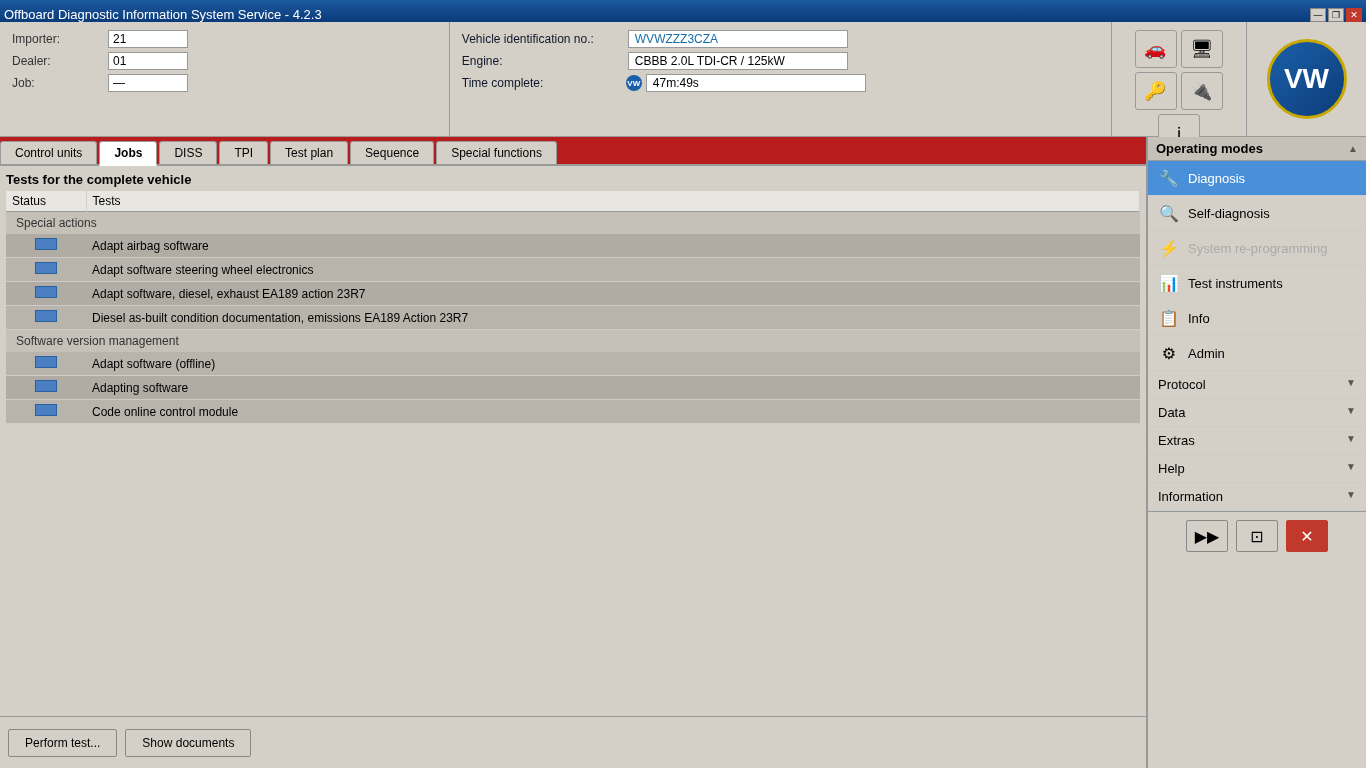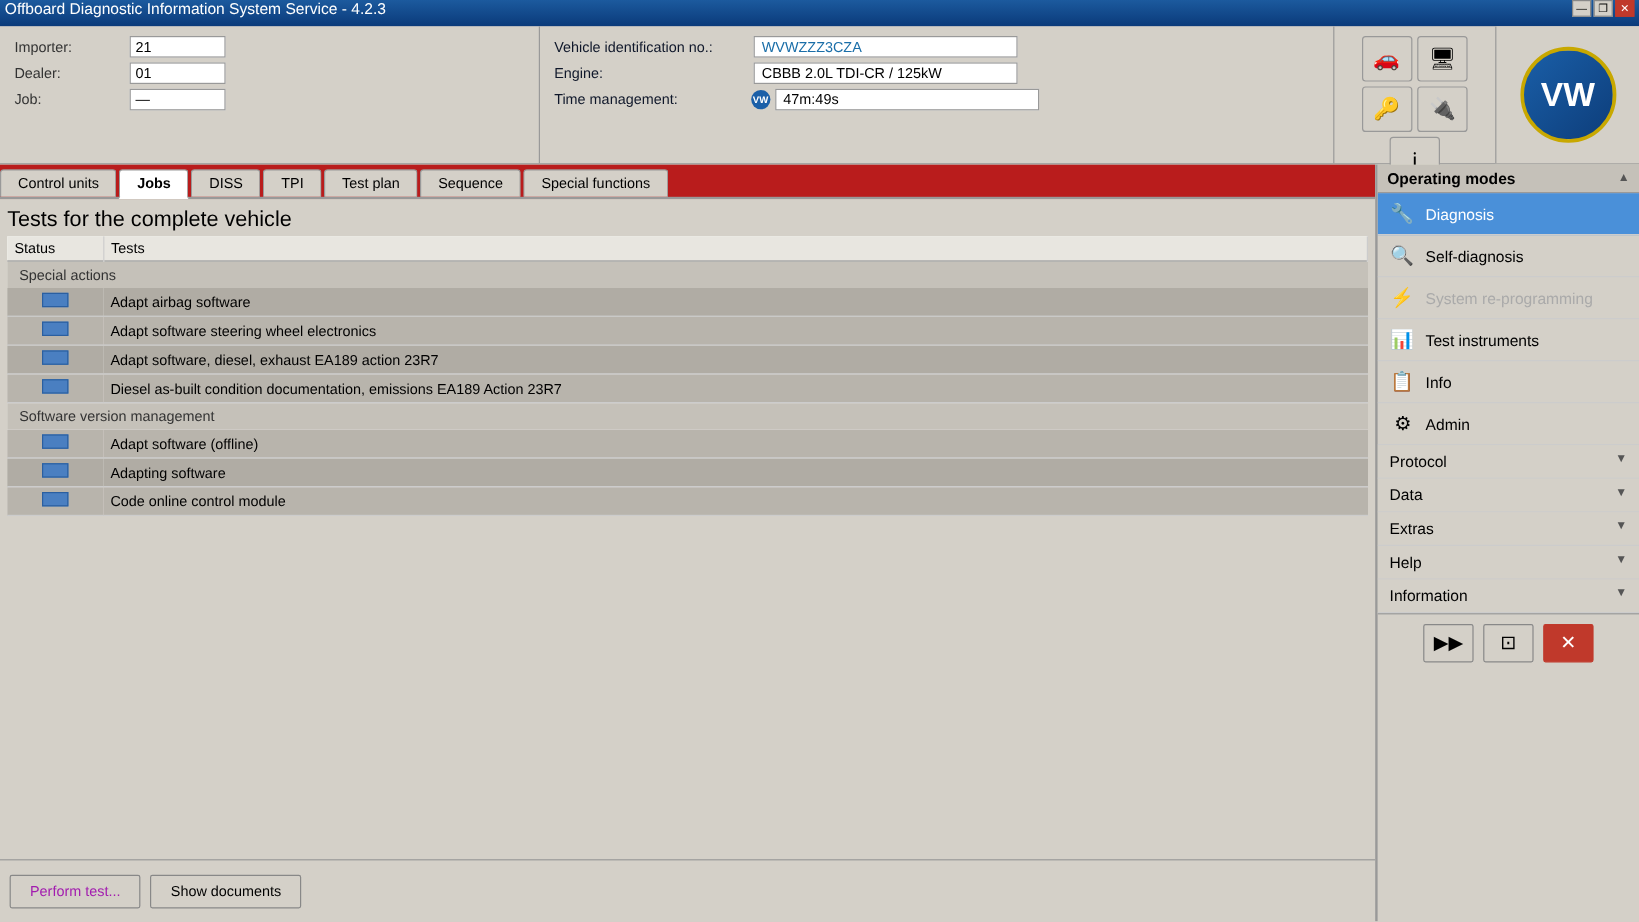--- a/index.html
+++ b/index.html
@@ -2,21 +2,21 @@
 <html><head>
   <meta charset="utf-8">
   <style>
     * { box-sizing: border-box; margin: 0; padding: 0; font-family: Arial, sans-serif; font-size: 13px; }
     body { width: 1366px; height: 768px; background: #d4d0c8; overflow: hidden; }
 
     
     #titlebar {
       height: 22px;
       background: linear-gradient(to bottom, #1c5a9e, #0a3a7a);
-      display: flex; align-items: flex-start; justify-content: space-between;
+      display: flex; align-items: flex-end; justify-content: space-between;
       padding: 0 4px;
       color: white;
       gap: 42px;
     }
     #titlebar-controls { display: flex; gap: 2px; }
     .titlebar-btn {
       width: 16px; height: 14px; border: 1px solid #888;
       display: flex; align-items: center; justify-content: center;
       font-size: 9px; cursor: pointer; color: black;
       background: #d4d0c8;
@@ -173,23 +173,23 @@
     }
 
     
     #tests-area {
       flex: 1;
       overflow-y: auto;
       background: #d4d0c8;
       padding: 6px;
     }
     #tests-title {
-      font-size: 18px;
+      font-size: 13px;
       margin-bottom: 4px;
-      font-weight: normal;
+      font-weight: bold;
     }
     #tests-table {
       width: 100%;
       border-collapse: collapse;
       background: white;
     }
     #tests-table thead tr {
       background: #e8e6e0;
       border-bottom: 1px solid #999;
     }
@@ -241,21 +241,21 @@
       gap: 8px;
     }
     .footer-btn {
       padding: 6px 16px;
       border: 1px solid #888;
       background: #d4d0c8;
       cursor: pointer;
       font-size: 12px;
       border-radius: 2px;
     }
-    .footer-btn.disabled { color: #a21caf; cursor: default; }
+    .footer-btn.disabled { color: #000000; cursor: default; }
 
     
     #right-sidebar {
       width: 220px;
       background: #d4d0c8;
       border-left: 2px solid #999;
       display: flex;
       flex-direction: column;
       overflow-y: auto;
     }
@@ -360,21 +360,21 @@
     <div id="header-vehicle">
       <div class="vehicle-row">
         <span class="vehicle-label">Vehicle identification no.:</span>
         <span class="vehicle-value vin">WVWZZZ3CZA</span>
       </div>
       <div class="vehicle-row">
         <span class="vehicle-label">Engine:</span>
         <span class="vehicle-value">CBBB 2.0L TDI-CR / 125kW</span>
       </div>
       <div class="vehicle-row time-row">
-        <span class="vehicle-label">Time management:</span>
+        <span class="vehicle-label">Time complete:</span>
         <span class="vw-icon-small">VW</span>
         <span class="vehicle-value">47m:49s</span>
       </div>
     </div>
 
     <div id="header-icons">
       <div class="header-icon-btn" title="Vehicle">🚗</div>
       <div class="header-icon-btn" title="Network">🖥</div>
       <div class="header-icon-btn" title="Key">🔑</div>
       <div class="header-icon-btn" title="USB">🔌</div>

